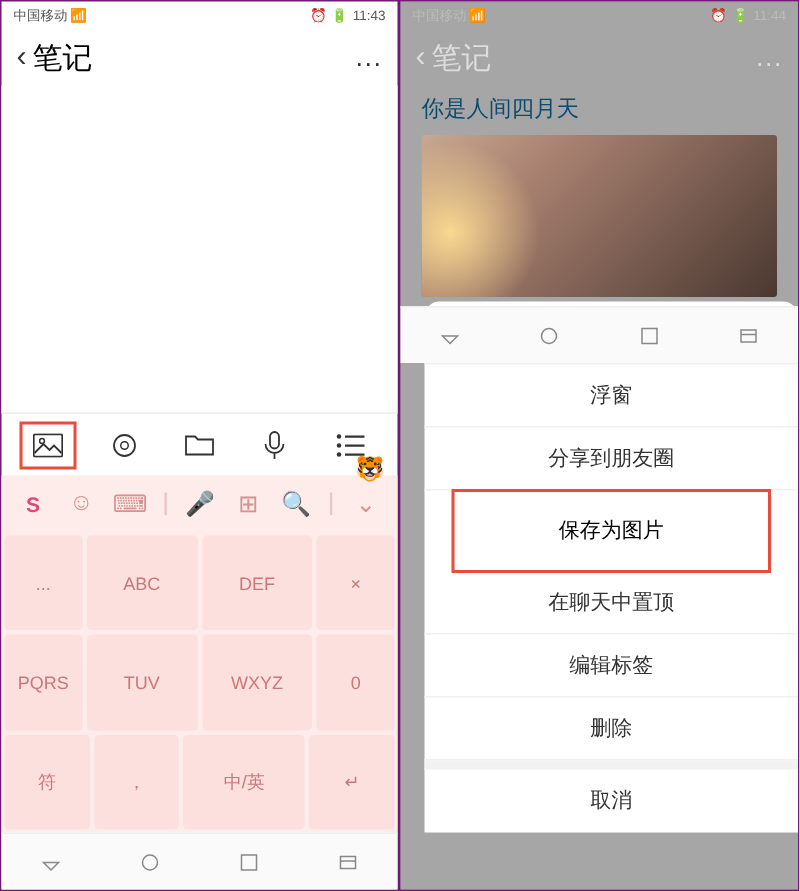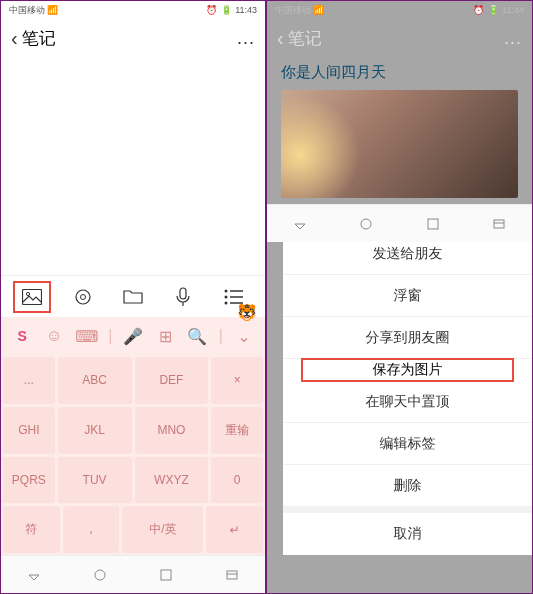--- a/index.html
+++ b/index.html
@@ -5,21 +5,21 @@
   * { margin: 0; padding: 0; box-sizing: border-box; }
   body { font-family: -apple-system, sans-serif; background: #f5f5f5; width: 533px; height: 594px; overflow: hidden; }
   .container { display: flex; width: 533px; height: 594px; }
   .phone { width: 266px; height: 594px; background: #fff; border: 1px solid #701a75; display: flex; flex-direction: column; position: relative; }
   .phone2 { width: 267px; }
   .status-bar { height: 18px; display: flex; justify-content: space-between; align-items: center; padding: 0 8px; font-size: 9px; color: #555; }
   .status-left { display: flex; gap: 2px; align-items: center; }
   .status-right { display: flex; gap: 3px; align-items: center; }
   .header { height: 38px; display: flex; align-items: center; justify-content: space-between; padding: 0 10px; }
   .back-arrow { font-size: 20px; color: #333; }
-  .title { font-size: 17px; font-family: "KaiTi", "STKaiti", serif; margin-left: 4px; }
+  .title { font-size: 20px; font-family: "KaiTi", "STKaiti", serif; margin-left: 4px; }
   .more { font-size: 18px; letter-spacing: 1px; color: #333; }
   .header-left { display: flex; align-items: center; }
   .content-area { flex: 1; background: #fff; }
   .toolbar { height: 42px; display: flex; align-items: center; justify-content: space-around; border-top: 1px solid #eee; padding: 0 6px; }
   .toolbar-item { width: 38px; height: 32px; display: flex; align-items: center; justify-content: center; }
   .red-box { border: 2.5px solid #e74c3c; }
   .keyboard { background: #fdecea; height: 238px; display: flex; flex-direction: column; }
   .kb-top { height: 38px; display: flex; align-items: center; gap: 10px; padding: 0 10px; position: relative; }
   .kb-top-item { color: #d89090; display: flex; align-items: center; justify-content: center; width: 24px; height: 24px; }
   .kb-top-sep { color: #e8c0c0; }
@@ -37,21 +37,21 @@
   .phone2 .status-bar { color: #bbb; }
   .phone2 .header .title, .phone2 .header .back-arrow, .phone2 .header .more { color: #ddd; }
   .note-content { position: relative; z-index: 1; padding: 6px 14px; }
   .note-title { font-family: "KaiTi","STKaiti",serif; font-size: 15px; color: #0c4a6e; }
   .note-img { margin-top: 8px; height: 108px; background: linear-gradient(135deg, #c8a890 0%, #a88070 30%, #4a3830 100%); border-radius: 2px; position: relative; overflow: hidden; }
   .note-img::before { content:""; position:absolute; left:0; top:0; width:40%; height:100%; background: radial-gradient(circle at 20% 60%, #f8d890 0%, rgba(248,216,144,0) 60%); }
   .sheet { position: absolute; bottom: 38px; left: 16px; right: 0; background: #fff; border-radius: 10px 10px 0 0; z-index: 2; }
   .sheet-item { height: 42px; display: flex; align-items: center; justify-content: center; font-size: 14px; color: #333; border-bottom: 1px solid #f0f0f0; font-family: "KaiTi","STKaiti",serif; }
   .sheet-item.last { border-bottom: none; }
   .sheet-sep { height: 6px; background: #f2f2f2; }
-  .red-box2 { border: 2.5px solid #e74c3c; margin: -1px 18px; height: 24px; }
+  .red-box2 { border: 2.5px solid #e74c3c; margin: -1px 18px; height: 56px; }
   .red-box2 .inner { height: 100%; display: flex; align-items: center; justify-content: center; }
   .phone2 .nav-bar { position: relative; z-index: 2; }
   svg { display: block; }
 </style>
 </head>
 <body>
 
 <div class="container">
 
   <div class="phone">
@@ -124,26 +124,20 @@
         <span class="kb-top-sep">|</span>
         <span class="kb-top-item">⌄</span>
         <span class="avatar">🐯</span>
       </div>
       <div class="kb-rows">
         <div class="kb-row">
           <div class="key key-side">...</div>
           <div class="key">ABC</div>
           <div class="key">DEF</div>
           <div class="key key-side">×</div>
-        </div>
-        <div class="kb-row">
-          <div class="key key-side">GHI</div>
-          <div class="key">JKL</div>
-          <div class="key">MNO</div>
-          <div class="key key-side">重输</div>
         </div>
         <div class="kb-row">
           <div class="key key-side">PQRS</div>
           <div class="key">TUV</div>
           <div class="key">WXYZ</div>
           <div class="key key-side">0</div>
         </div>
         <div class="kb-row">
           <div class="key key-side">符</div>
           <div class="key key-side">，</div>

